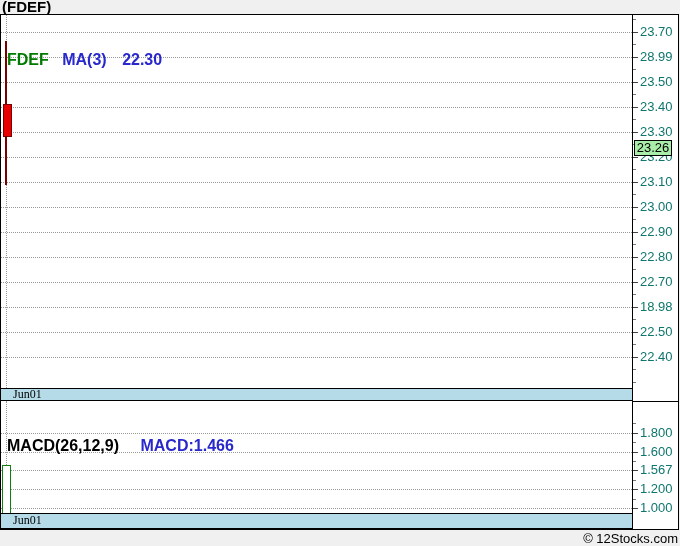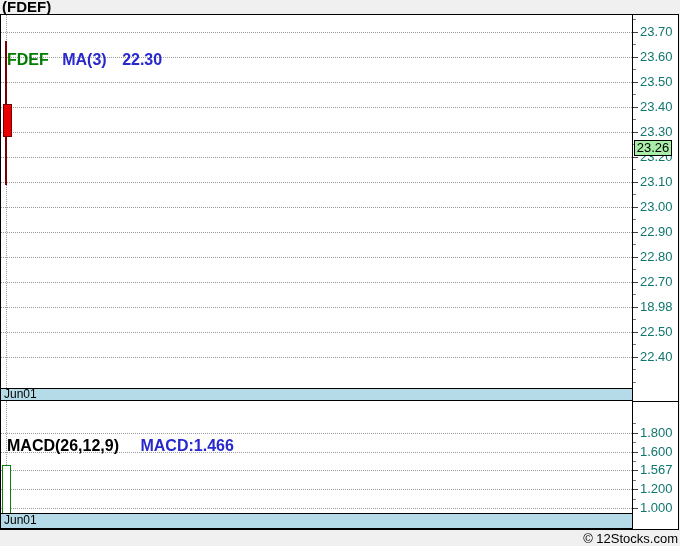--- a/index.html
+++ b/index.html
@@ -11,21 +11,21 @@
   }
   .abs{position:absolute;}
   #title{left:2px;top:0;font-size:15px;font-weight:bold;line-height:14px;letter-spacing:0px;}
   #frame{left:0;top:14px;width:679px;height:516px;border:1px solid #000;box-sizing:border-box;background:#fff;}
   
   #price-plot{left:0;top:0;width:632px;height:373px;background:#fff;overflow:hidden;}
   #macd-plot{left:0;top:386px;width:632px;height:112px;background:#fff;overflow:hidden;}
   .vsep{left:631px;top:0;width:1px;height:514px;background:#000;}
   .grid-h{position:absolute;left:0;width:631px;height:0;border-top:1px dotted #9a9a9a;}
   .vdot{position:absolute;width:0;border-left:1px dotted #9a9a9a;}
-  .band{left:0;width:632px;background:#b6dbe8;border-top:1px solid #000;border-bottom:1px solid #000;box-sizing:border-box;font-size:12px;line-height:11px;padding:0 0 0 3px;overflow:hidden;}
+  .band{left:0;width:632px;background:#b6dbe8;border-top:1px solid #000;border-bottom:1px solid #000;box-sizing:border-box;font-size:12px;line-height:11px;padding:0 0 0 12px;overflow:hidden;font-family:Liberation Serif, serif;}
   #band1{top:373px;height:13px;}
   #band2{top:498px;height:16px;line-height:13px;}
   
   .legend{position:absolute;left:6px;top:20px;font-size:16px;font-weight:bold;white-space:nowrap;margin-top:16px;}
   .green-txt{color:#007a00;}
   .blue-txt{color:#2828cc;}
   .sp8{margin-right:9px;} .sp10{margin-right:11px;} .sp16{margin-right:17px;}
   
   #wick{left:4px;top:26px;width:2px;height:144px;background:#7a0000;}
   #candle-body{left:2px;top:89px;width:9px;height:33px;background:#e80000;border:1px solid #7a0000;box-sizing:border-box;}
@@ -129,21 +129,21 @@
     <div class="tickm" style="top:204px"></div>
     <div class="tickm" style="top:229px"></div>
     <div class="tickm" style="top:254px"></div>
     <div class="tickm" style="top:279px"></div>
     <div class="tickm" style="top:304px"></div>
     <div class="tickm" style="top:329px"></div>
     <div class="tickm" style="top:354px"></div>
     <div class="tickm" style="top:367px"></div>
 
     <div class="albl" style="top:9px">23.70</div>
-    <div class="albl" style="top:34px">23.60</div>
+    <div class="albl" style="top:34px">28.99</div>
     <div class="albl" style="top:59px">23.50</div>
     <div class="albl" style="top:84px">23.40</div>
     <div class="albl" style="top:109px">23.30</div>
     <div class="albl" style="top:134px">23.20</div>
     <div class="albl" style="top:159px">23.10</div>
     <div class="albl" style="top:184px">23.00</div>
     <div class="albl" style="top:209px">22.90</div>
     <div class="albl" style="top:234px">22.80</div>
     <div class="albl" style="top:259px">22.70</div>
     <div class="albl" style="top:284px">18.98</div>

